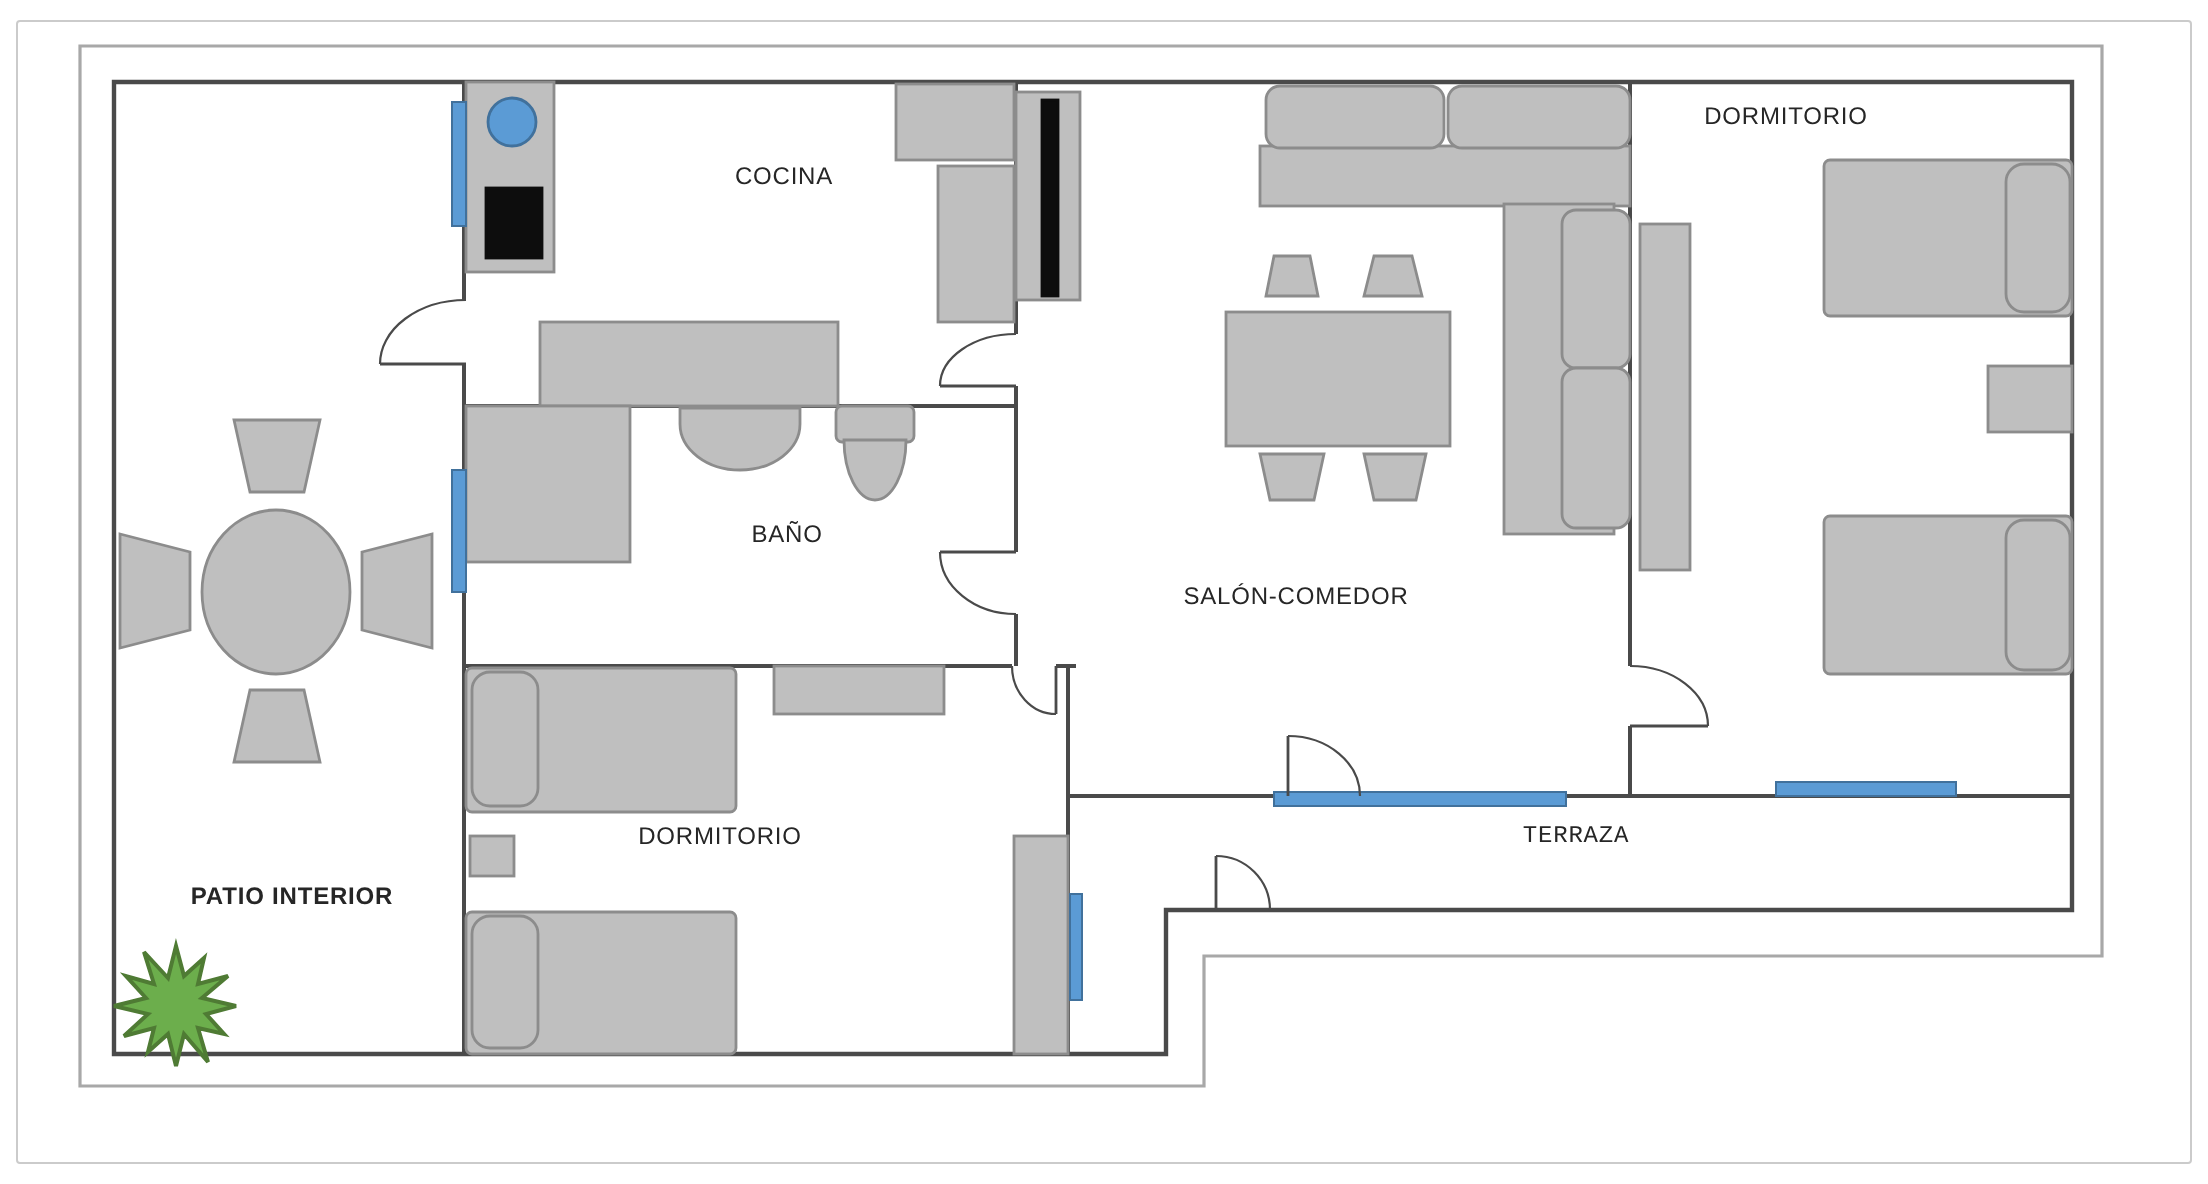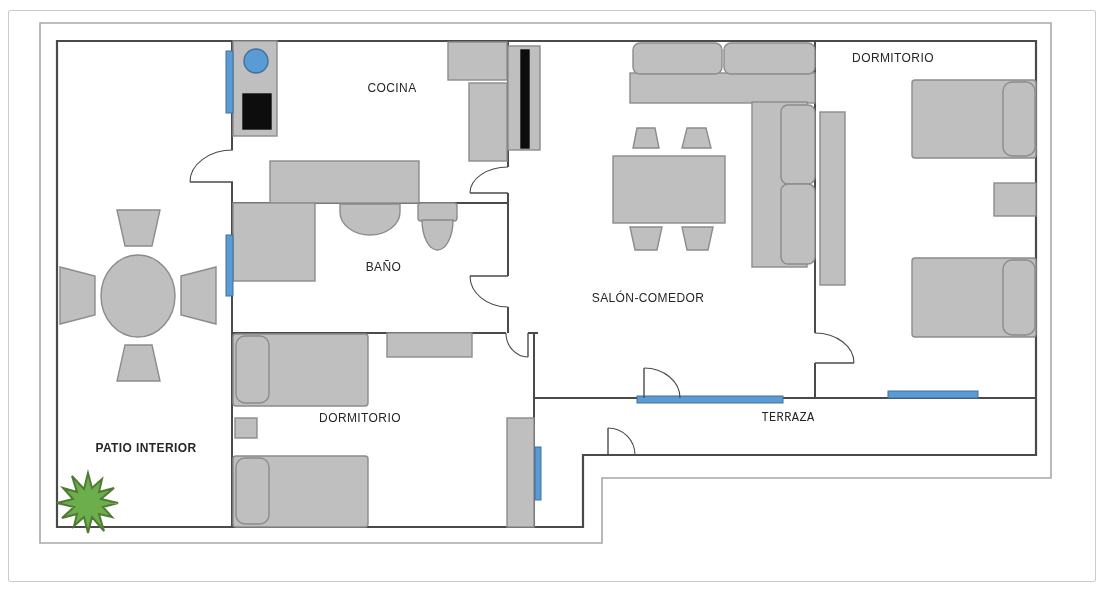--- a/index.html
+++ b/index.html
@@ -89,18 +89,18 @@
       <line x1="644" y1="368" x2="644" y2="398" stroke="#4a4a4a" stroke-width="1.4"></line>
       <path d="M644,368 A36,30 0 0 1 680,398" fill="none" stroke="#4a4a4a" stroke-width="1.1"></path>
       <line x1="608" y1="428" x2="608" y2="455" stroke="#4a4a4a" stroke-width="1.4"></line>
       <path d="M608,428 A27,27 0 0 1 635,455" fill="none" stroke="#4a4a4a" stroke-width="1.1"></path>
       <line x1="815" y1="363" x2="854" y2="363" stroke="#4a4a4a" stroke-width="1.4"></line>
       <path d="M815,333 A39,30 0 0 1 854,363" fill="none" stroke="#4a4a4a" stroke-width="1.1"></path>
     </svg>
   <div class="frame"></div>
   <span class="room-label" style="left: 366px; top: 88px; margin-left: 26px;">COCINA</span>
   <span class="room-label" style="left: 893px; top: 58px;">DORMITORIO</span>
-  <span class="room-label" style="left: 370px; top: 267px; padding-left: 27px;">BAÑO</span>
+  <span class="room-label" style="left: 380px; top: 267px; padding-left: 27px;">BAÑO</span>
   <span class="room-label" style="left: 648px; top: 298px;">SALÓN-COMEDOR</span>
   <span class="room-label" style="left: 360px; top: 418px;">DORMITORIO</span>
   <span class="room-label" style="left: 146px; top: 448px; font-weight: bold;">PATIO INTERIOR</span>
   <span class="room-label" style="left: 788px; top: 418px; font-family: Liberation Mono, monospace;">TERRAZA</span>
 </div>
 
 </body></html>

